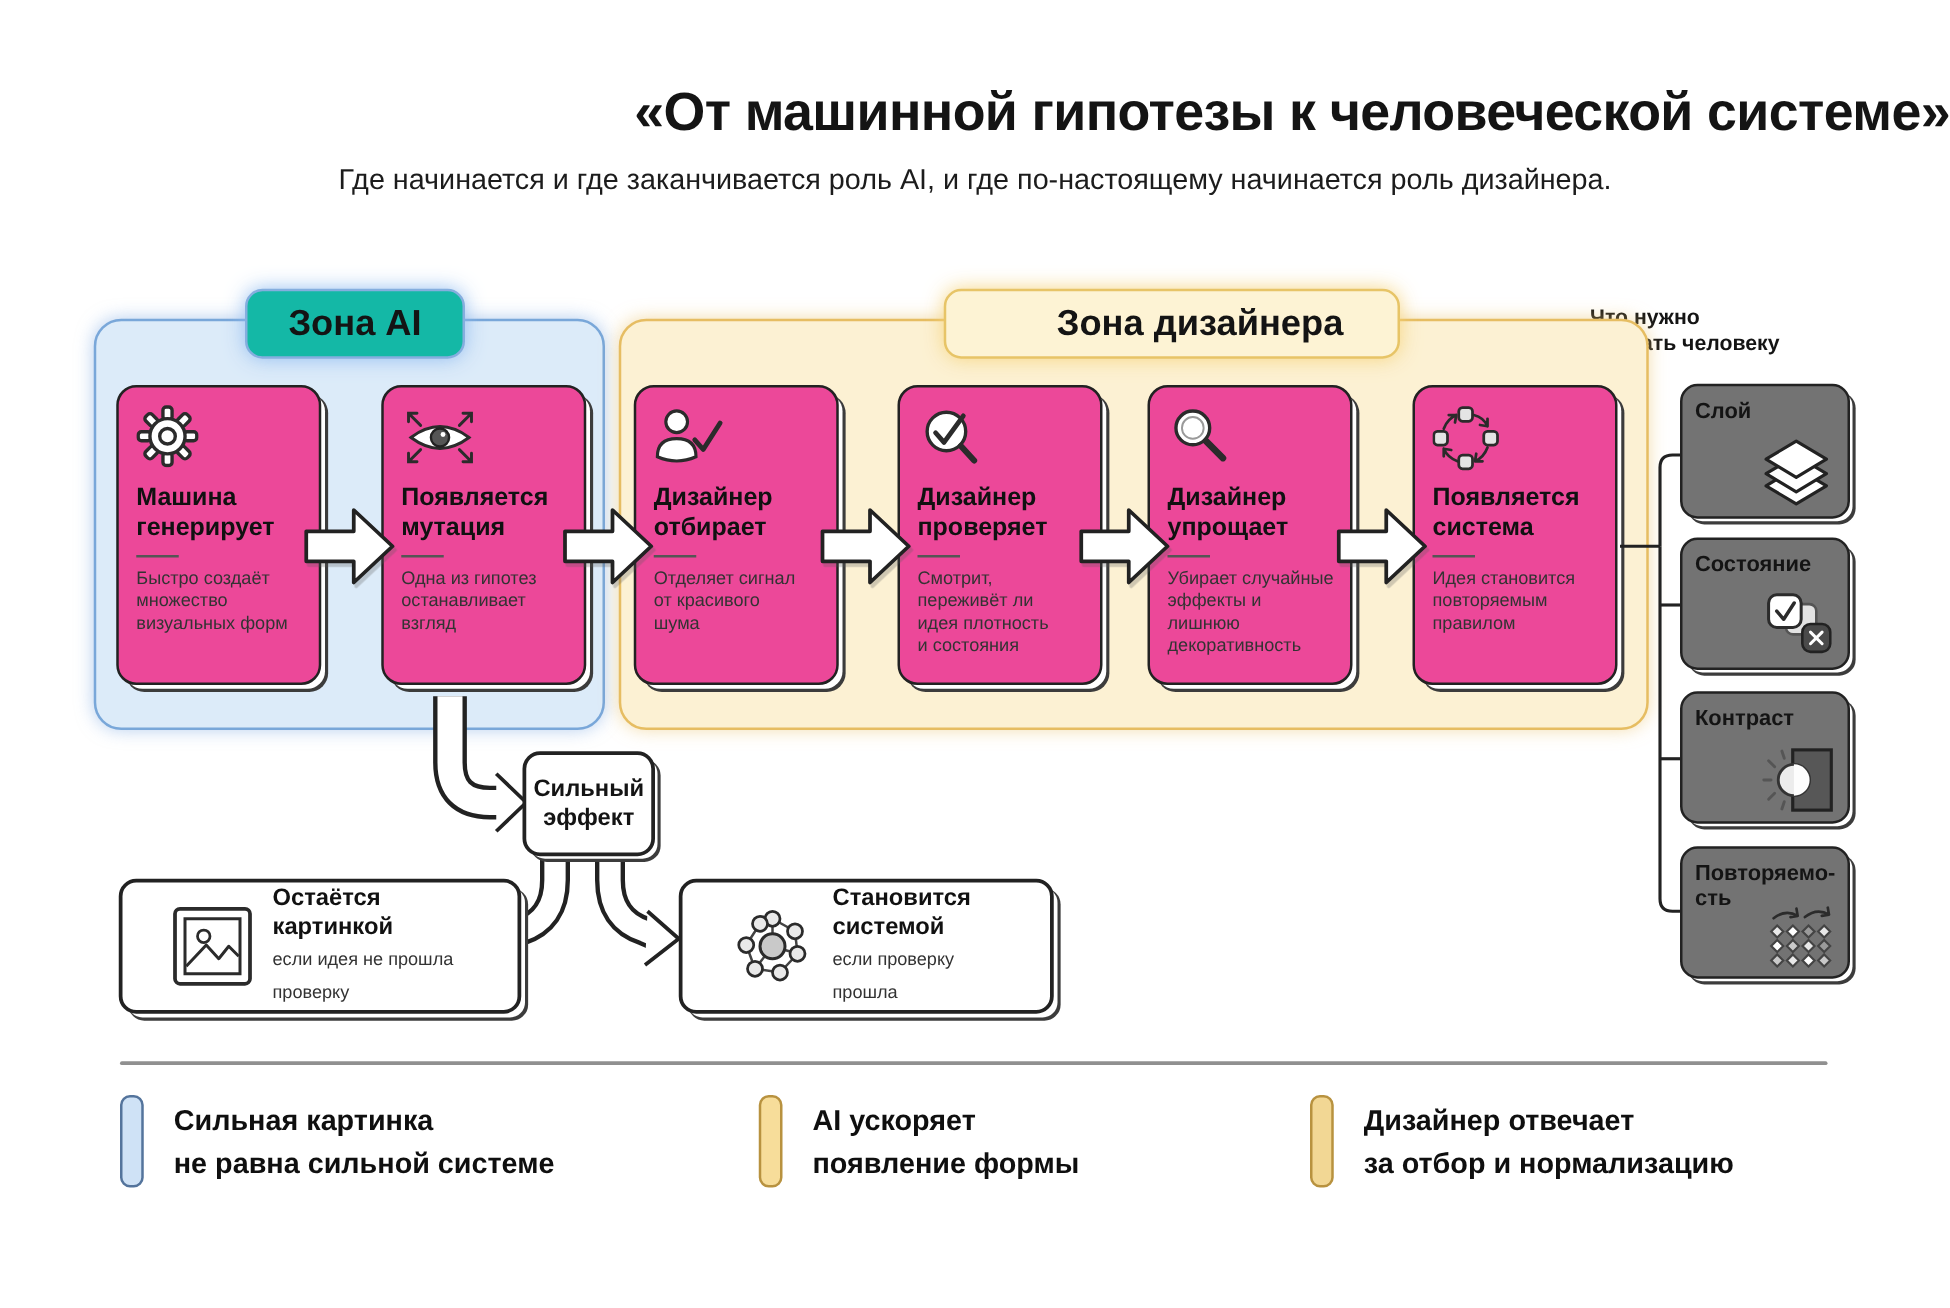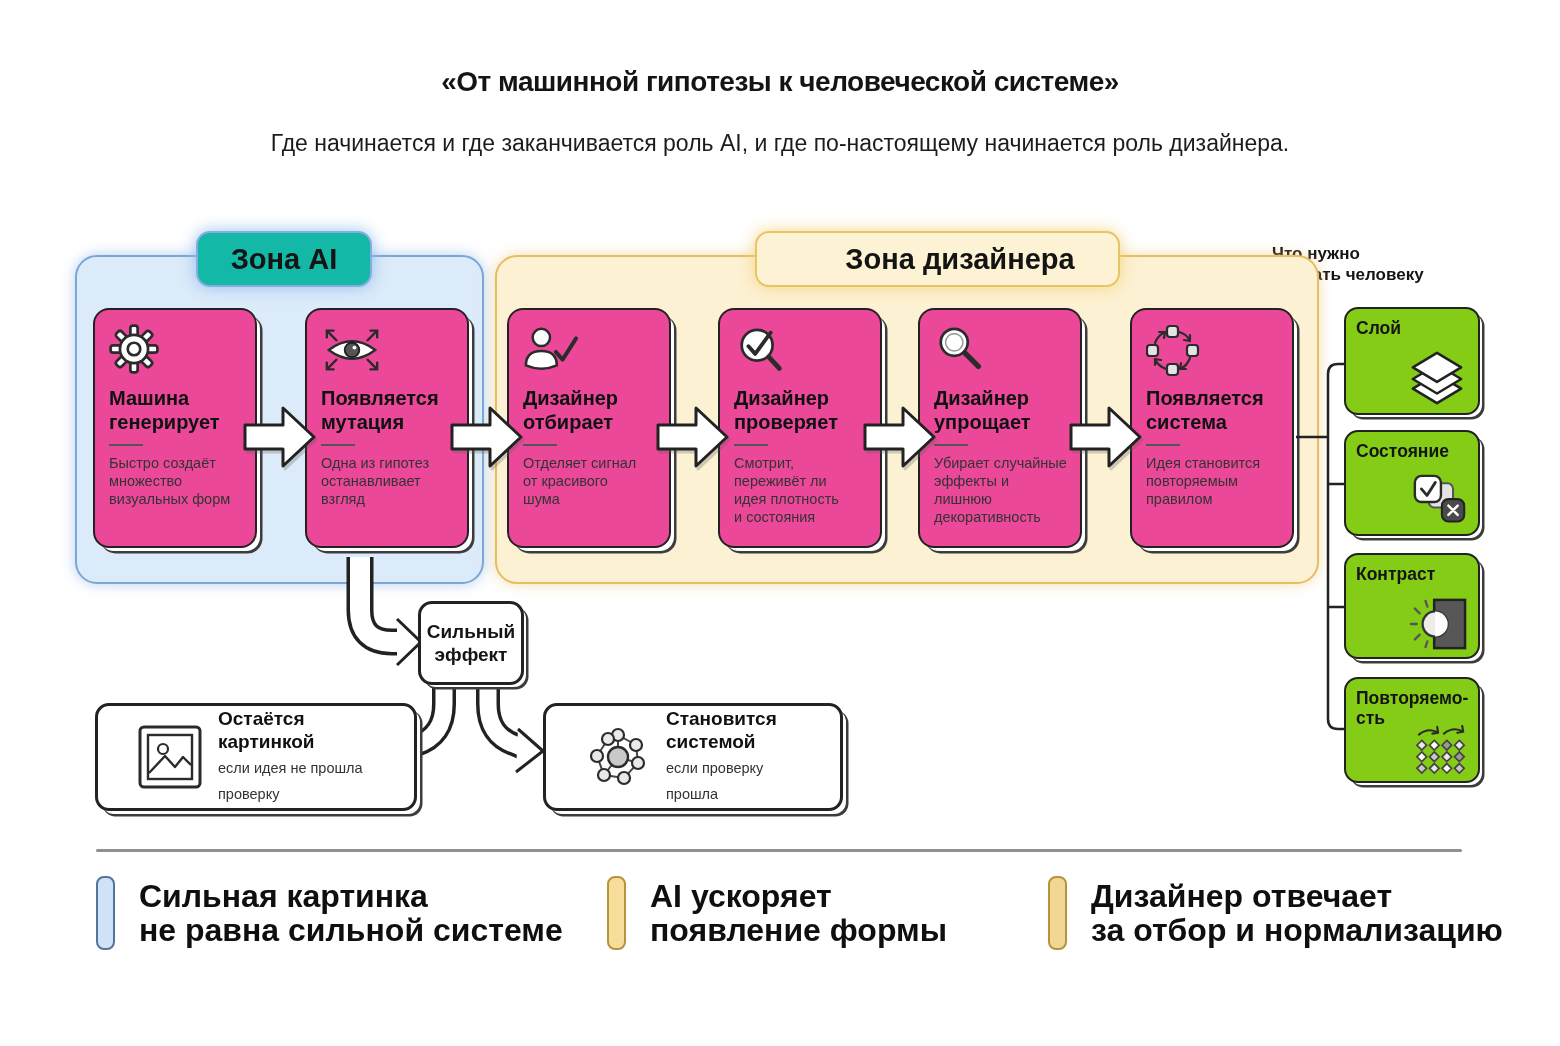--- a/index.html
+++ b/index.html
@@ -2,21 +2,21 @@
 <html lang="ru"><head>
 <meta charset="utf-8">
 <style>
   html,body{margin:0;padding:0;background:#fff;}
   #canvas{
     position:relative;width:1560px;height:1046px;background:#ffffff;overflow:hidden;
     font-family:"Liberation Sans","DejaVu Sans",sans-serif;color:#141414;
   }
   .pl{white-space:pre-line;}
   
-  .title{position:absolute;left:0;top:66px;width:100%;text-align:center;font-size:28px;font-weight:bold;letter-spacing:-0.5px;}
+  .title{position:absolute;left:0;top:66px;width:100%;text-align:right;font-size:43px;font-weight:bold;letter-spacing:-0.5px;}
   .subtitle{position:absolute;left:0;top:130px;width:100%;text-align:center;font-size:23px;color:#1c1c1c;}
   
   .zone{position:absolute;top:255px;height:325px;border-radius:22px;z-index:1;}
   .zone-ai{left:75px;width:405px;border:2px solid #79a7d9;box-shadow:0 0 14px rgba(125,170,225,.55);}
   .zone-designer{left:495px;width:820px;border:2px solid #e6bd62;box-shadow:0 0 14px rgba(235,195,110,.55);}
   .zone-label{position:absolute;top:231px;height:52px;border-radius:14px;z-index:4;
     display:flex;align-items:center;justify-content:center;font-size:29px;font-weight:bold;}
   .zone-label-ai{left:196px;width:172px;border:2px solid #85aede;box-shadow:0 0 16px rgba(140,185,240,.9);}
   .zone-label-designer{left:755px;width:316px;border:2px solid #e7c467;box-shadow:0 0 16px rgba(245,210,120,.9);}
   
@@ -24,21 +24,21 @@
     border-radius:16px;z-index:2;padding:14px 13px 0 14px;
     box-shadow:5px 5px 0 -2px #fff,6.5px 6.5px 0 -1px #3c3c3c;}
   .card .ic{height:56px;display:flex;align-items:flex-start;}
   .card h3{margin:6px 0 0;font-size:20px;line-height:24px;font-weight:bold;color:#111;}
   .card .sep{width:34px;border-top:2.5px solid #555;margin:10px 0 8px;}
   .card .body{font-size:14.5px;line-height:18px;color:#333;}
   
   .flow-arrow{position:absolute;top:405px;z-index:3;filter:drop-shadow(2px 3px 0 rgba(90,90,90,.28));}
   
   .sidebar-title{position:absolute;left:1272px;top:243px;font-size:17px;line-height:21px;font-weight:bold;}
-  .side-card{position:absolute;left:1344px;width:112px;height:84px;background:#84cc16;border:2.5px solid #222;
+  .side-card{position:absolute;left:1344px;width:112px;height:84px;background:#737373;border:2.5px solid #222;
     border-radius:14px;z-index:2;padding:9px 10px;
     box-shadow:4px 4px 0 -2px #fff,5.5px 5.5px 0 -1px #3c3c3c;}
   .side-card h4{margin:0;font-size:17.5px;line-height:20px;font-weight:bold;}
   .side-card .ic{position:absolute;right:8px;bottom:6px;}
   
   .effect-box{position:absolute;left:418px;top:601px;width:100px;height:78px;background:#fff;border:3px solid #222;
     border-radius:14px;z-index:4;display:flex;align-items:center;justify-content:center;text-align:center;
     font-size:19px;line-height:23px;font-weight:bold;
     box-shadow:4px 4px 0 -2px #fff,5.5px 5.5px 0 -1px #3c3c3c;}
   
@@ -46,21 +46,21 @@
     display:flex;align-items:center;box-shadow:5px 5px 0 -2px #fff,6.5px 6.5px 0 -1px #3c3c3c;padding-left:24px;}
   .outcome .ic{margin:0 16px 0 16px;flex:0 0 auto;}
   .outcome h3{margin:0;font-size:19px;line-height:23px;font-weight:bold;color:#111;}
   .outcome .body{font-size:14.5px;line-height:26px;color:#333;margin-top:2px;}
   .outcome-left{left:95px;width:292px;}
   .outcome-right{left:543px;width:270px;}
   
   .divider{position:absolute;left:96px;top:849px;width:1366px;height:3px;background:#909090;border-radius:2px;}
   .legend-item{position:absolute;top:876px;display:flex;align-items:center;z-index:2;}
   .legend-bar{width:15px;height:70px;border:2px solid;border-radius:8px;flex:0 0 auto;}
-  .legend-text{margin-left:24px;font-size:32px;line-height:34px;font-weight:bold;color:#0f0f0f;}
+  .legend-text{margin-left:24px;font-size:23px;line-height:34px;font-weight:bold;color:#0f0f0f;}
   .overlay{position:absolute;left:0;top:0;z-index:3;pointer-events:none;}
   svg{display:block;}
 </style>
 </head>
 <body>
 
 <div id="canvas">
 
   <div class="title">«От машинной гипотезы к человеческой системе»</div>
   <div class="subtitle">Где начинается и где заканчивается роль AI, и где по-настоящему начинается роль дизайнера.</div>

